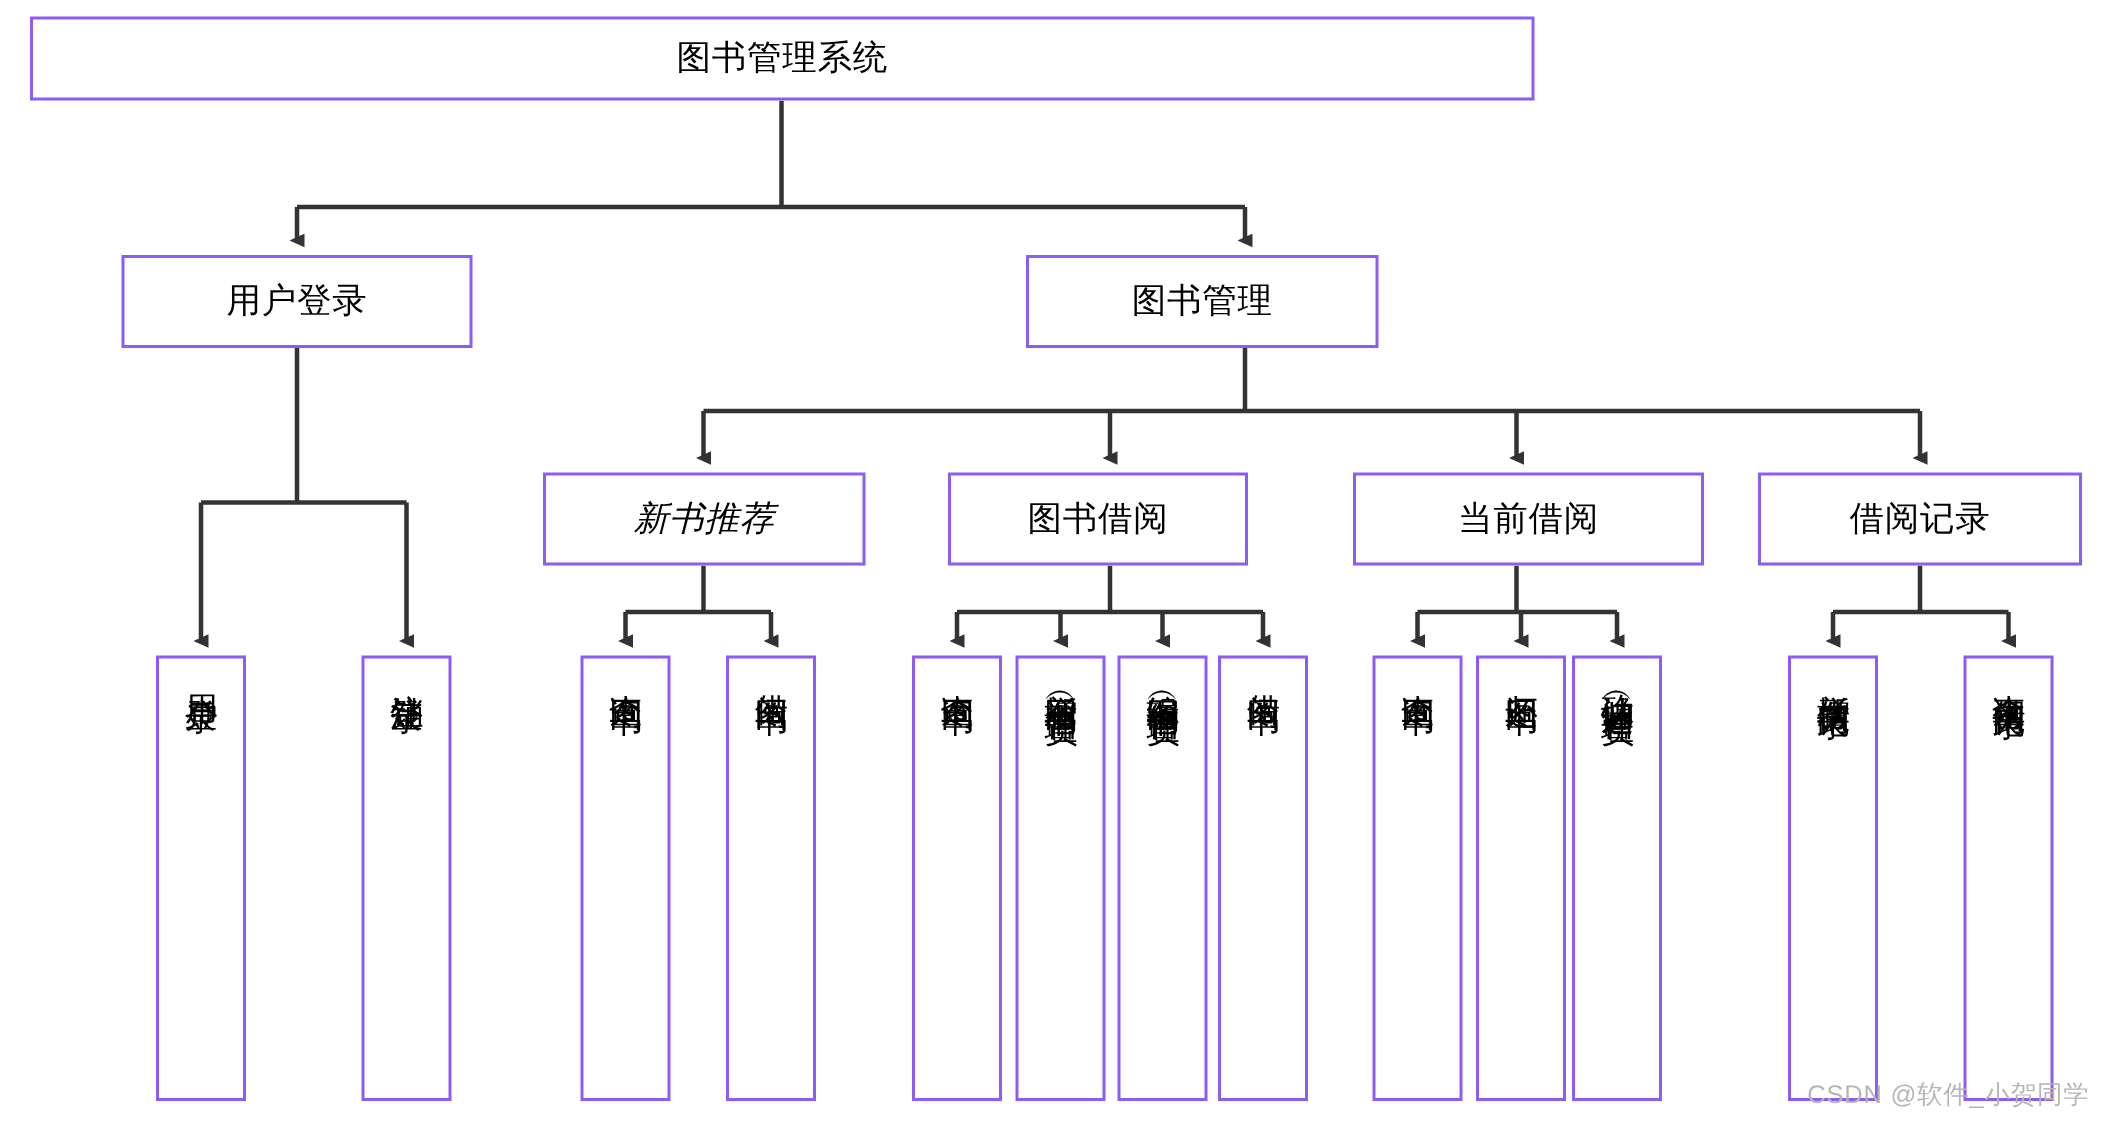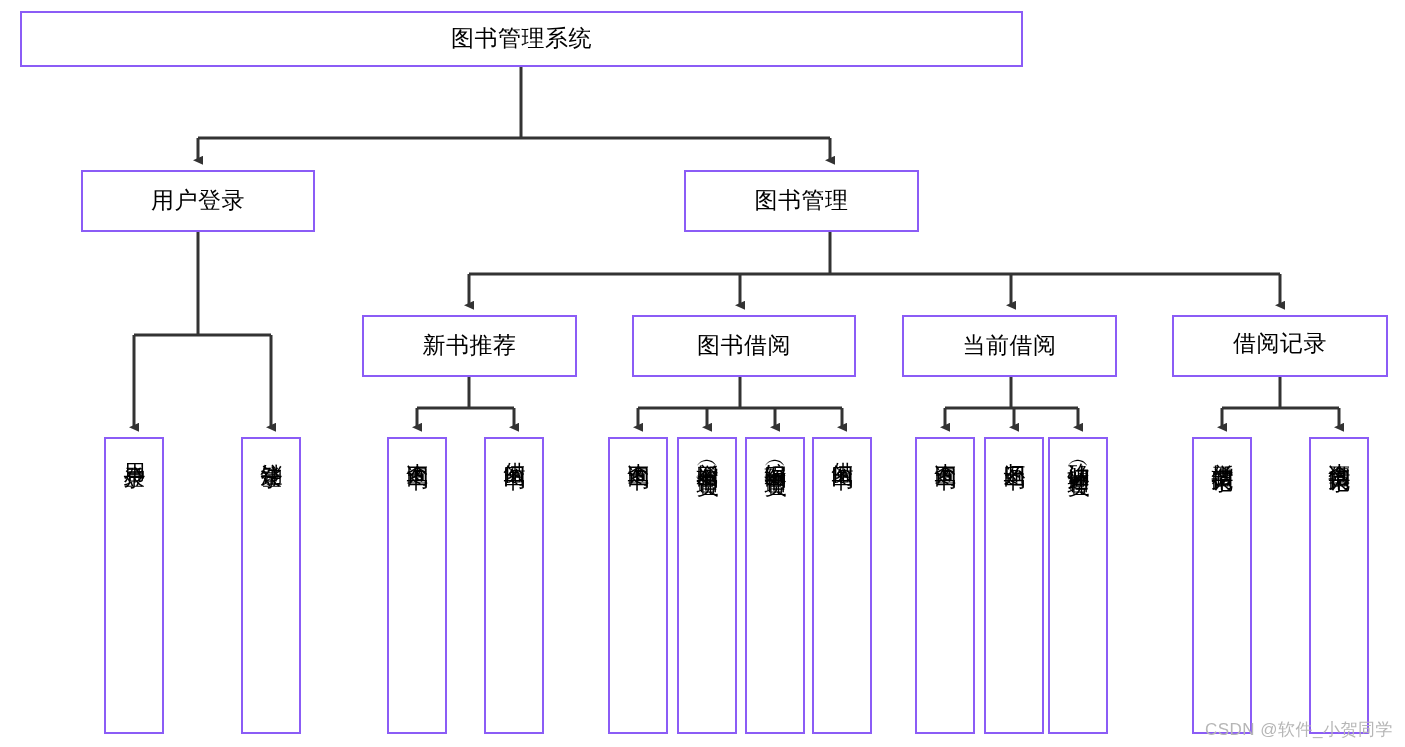--- a/index.html
+++ b/index.html
@@ -130,30 +130,30 @@
     <span>图书管理系统</span>
   </div>
 
   <div class="node node-h" style="left:81px; top:170px; width:234px; height:62px;">
     <span>用户登录</span>
   </div>
   <div class="node node-h" style="left:684px; top:170px; width:235px; height:62px;">
     <span>图书管理</span>
   </div>
 
-  <div class="node node-h" style="left:362px; top:315px; width:215px; height:62px;">
+  <div class="node node-h" style="left:362px; top:315px; width:215px; height:62px;font-style:italic;">
     <span>新书推荐</span>
   </div>
-  <div class="node node-h" style="left:632px; top:315px; width:224px; height:62px;">
+  <div class="node node-h" style="left:632px; top:315px; width:200px; height:62px;">
     <span>图书借阅</span>
   </div>
-  <div class="node node-h" style="left:902px; top:315px; width:215px; height:62px;">
+  <div class="node node-h" style="left:902px; top:315px; width:234px; height:62px;">
     <span>当前借阅</span>
   </div>
-  <div class="node node-h" style="left:1172px; top:315px; width:216px; height:62px;font-family:Liberation Mono, monospace;">
+  <div class="node node-h" style="left:1172px; top:315px; width:216px; height:62px;">
     <span>借阅记录</span>
   </div>
 
   <div class="node node-leaf" style="left:104px; top:437px; width:60px; height:297px;">
     <span class="vtext">用户登录</span>
   </div>
   <div class="node node-leaf" style="left:241px; top:437px; width:60px; height:297px;">
     <span class="vtext">注销登录</span>
   </div>
 

